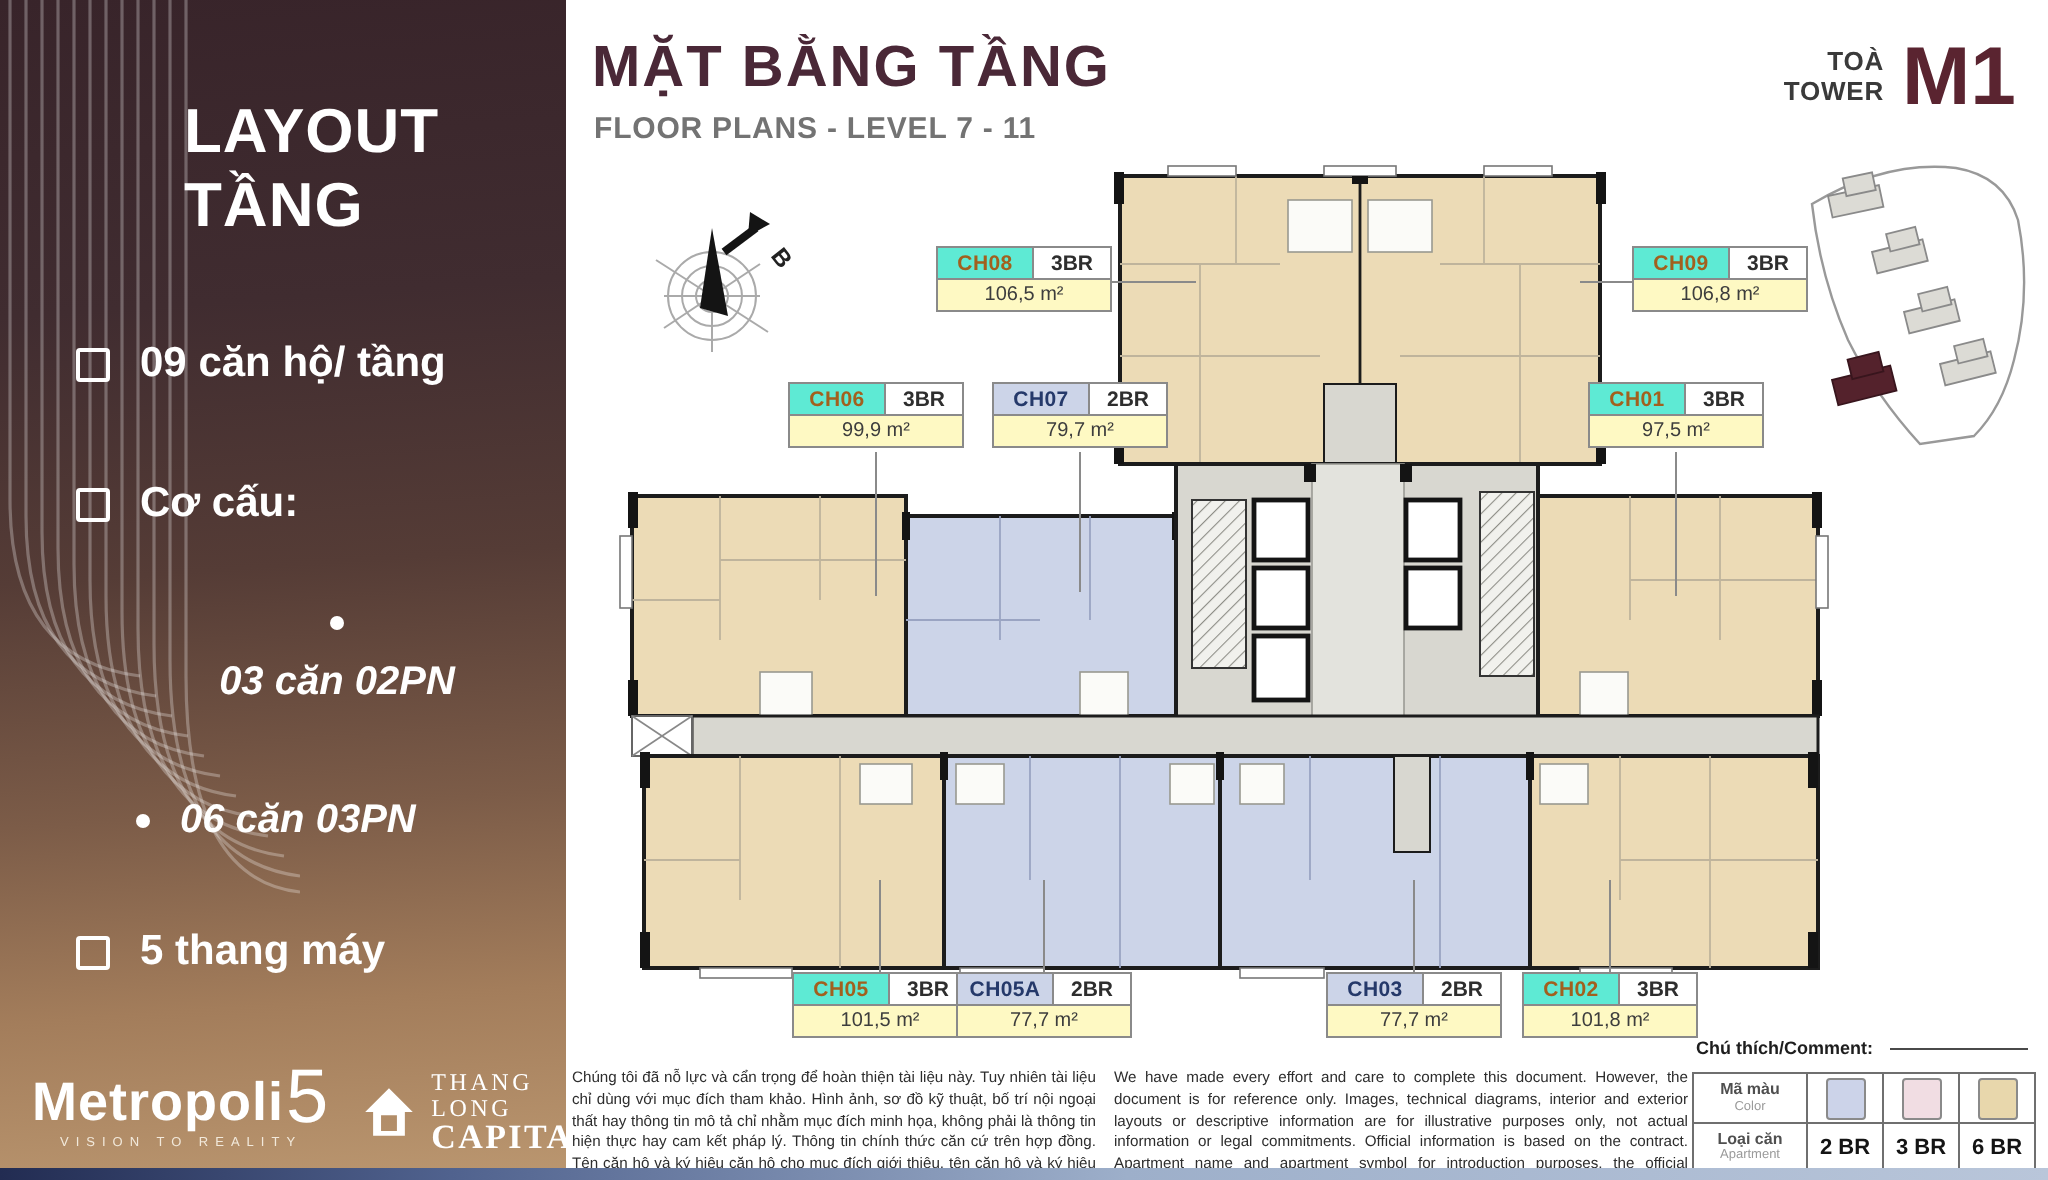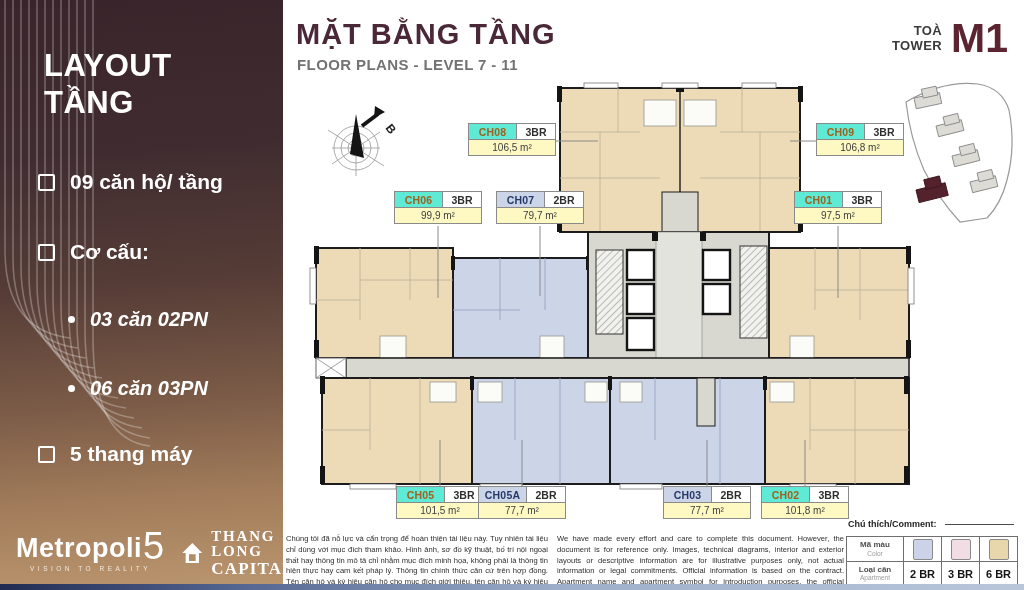--- a/index.html
+++ b/index.html
@@ -4,35 +4,35 @@
 <style>
   html,body{margin:0;padding:0;background:#e8e8e8;}
   .page{position:relative;width:1024px;height:590px;background:#ffffff;overflow:hidden;
         font-family:"Liberation Sans","DejaVu Sans",sans-serif;}
 
   
   .sidebar{position:absolute;left:0;top:0;width:283px;height:590px;
     background:linear-gradient(176deg,#38242a 0%,#402c30 26%,#553c36 48%,#7c5c48 68%,#a37d5b 84%,#bb9770 100%);}
   .stripes{position:absolute;left:0;top:0;pointer-events:none;}
   .side-title{position:absolute;left:44px;top:48px;width:180px;color:#fff;
-    font-size:31px;font-weight:bold;line-height:1.18;letter-spacing:.5px;}
+    font-size:31px;font-weight:bold;line-height:1.18;letter-spacing:.5px;padding-left:48px;}
   .side-list{position:absolute;left:38px;top:170px;right:14px;}
   .side-item{display:flex;align-items:center;gap:15px;color:#fff;font-size:21px;font-weight:600;}
   .side-item .bullet-square{width:13px;height:13px;border:2.5px solid #fff;flex:0 0 auto;border-radius:2px;}
   .side-item .bullet-dot{width:7px;height:7px;background:#fff;border-radius:50%;flex:0 0 auto;}
   .side-item.sub{padding-left:30px;font-style:italic;font-weight:600;font-size:20px;}
-  .m1{margin-bottom:46px;} .m2{margin-bottom:44px;} .m3{margin-bottom:46px;} .m4{margin-bottom:42px;}
+  .m1{margin-bottom:46px;} .m2{margin-bottom:44px;} .m3{margin-bottom:46px;flex-direction:column;} .m4{margin-bottom:42px;}
   .logos{position:absolute;left:16px;bottom:12px;display:flex;align-items:center;gap:16px;color:#fff;}
   .metro{line-height:1;}
   .metro-name{font-size:27px;font-weight:bold;letter-spacing:.5px;display:flex;align-items:flex-start;}
   .metro-five{font-size:38px;font-weight:300;margin-left:1px;margin-top:-8px;}
   .metro-tagline{font-size:6.5px;letter-spacing:3.5px;color:#f2e9db;margin-top:1px;padding-left:14px;}
   .capital{display:flex;align-items:center;gap:8px;}
   .capital-text{font-family:"Liberation Serif","DejaVu Serif",serif;line-height:1.05;}
-  .capital-l1{font-size:15px;letter-spacing:1.8px;font-weight:bold;}
+  .capital-l1{font-size:12px;letter-spacing:1.8px;}
   .capital-l2{font-size:17px;font-weight:bold;letter-spacing:1.2px;}
 
   
   .main-title{position:absolute;left:296px;top:18px;font-size:29px;font-weight:bold;
     color:#4a2837;letter-spacing:1px;}
   .main-sub{position:absolute;left:297px;top:56px;font-size:15px;font-weight:bold;
     color:#737373;letter-spacing:.4px;}
   .tower{position:absolute;right:16px;top:18px;display:flex;align-items:center;gap:9px;}
   .tower-stack{text-align:right;font-size:13px;font-weight:bold;color:#3a3a3a;line-height:1.12;letter-spacing:.4px;}
   .tower-code{font-size:41px;font-weight:bold;color:#5a2430;line-height:1;}

